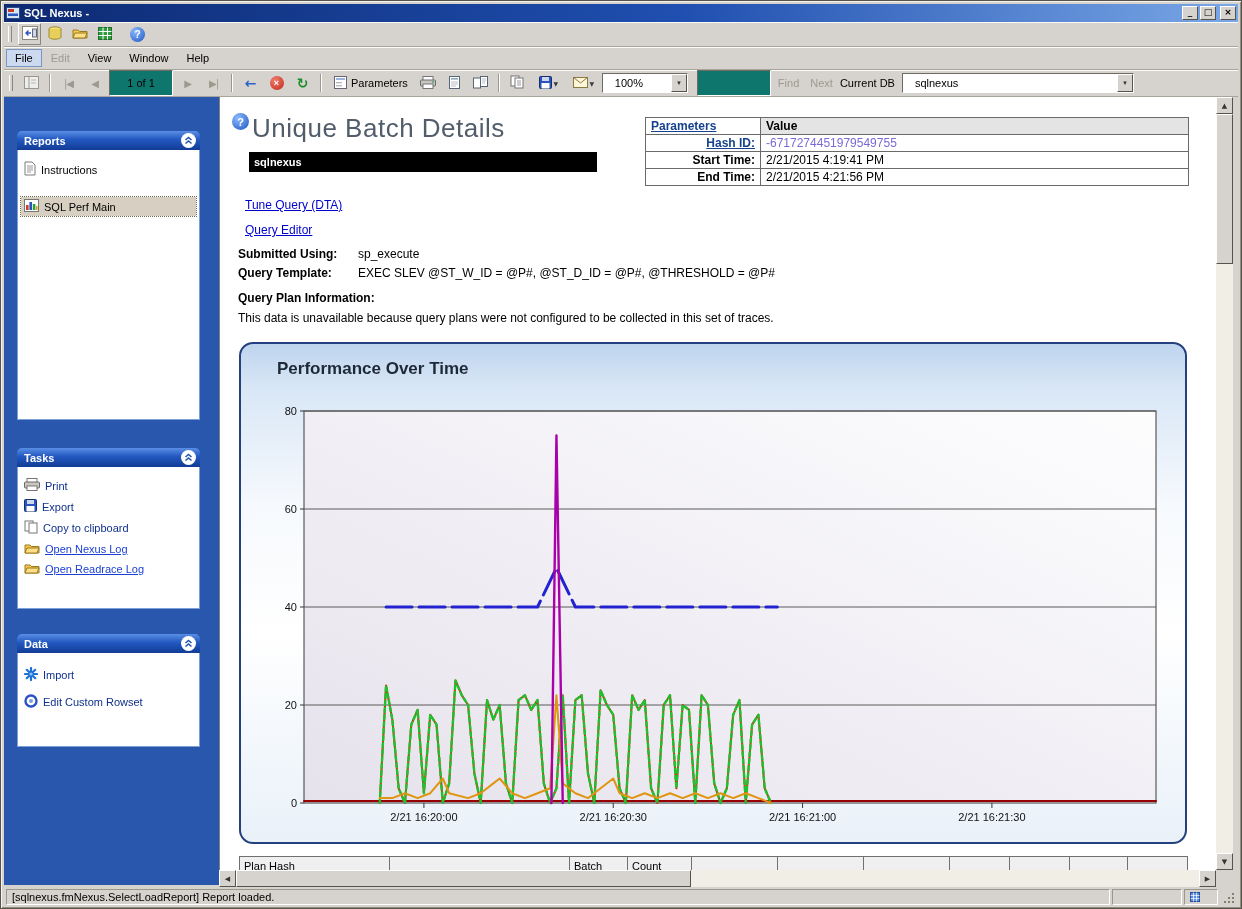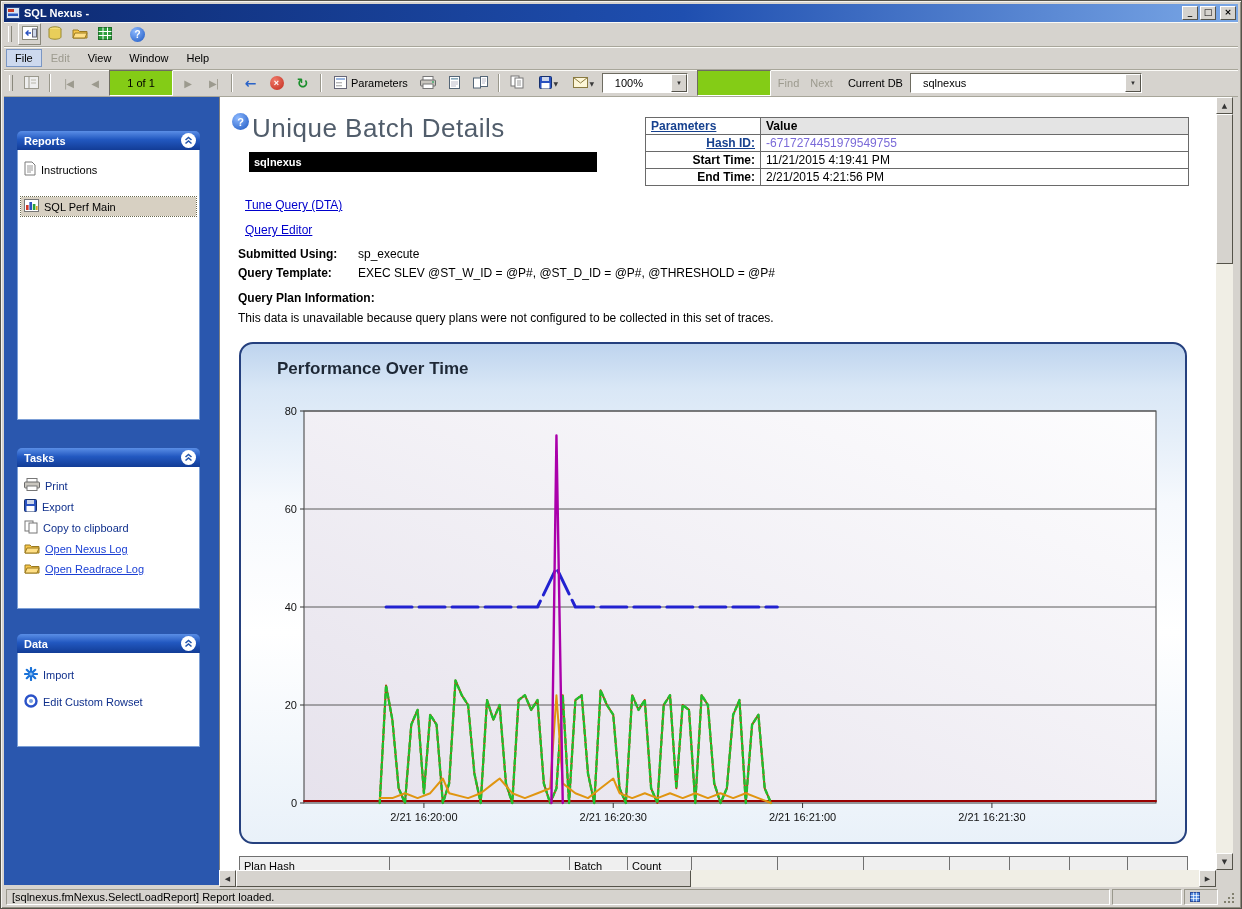--- a/index.html
+++ b/index.html
@@ -28,21 +28,21 @@
   .menu-item.active{background:#cdd9ee;border:1px solid #7a96c4;padding:2px 8px}
   .menu-item.disabled{color:#9c9a8e}
   .g{font-family:"DejaVu Sans",sans-serif;font-size:10px;color:#3a3a3a;letter-spacing:-1px}
   .g.dis{color:#9c9a8e}
   .g.back{color:#2a63c8;font-size:14px;font-weight:bold;letter-spacing:0}
   .g.refresh{color:#1b8f2c;font-size:14px;font-weight:bold;letter-spacing:0}
   .stop{width:14px;height:14px;border-radius:50%;background:radial-gradient(circle at 35% 30%,#f07a6a,#c22a1c);
         color:#fff;font-size:9px;font-weight:bold;display:flex;align-items:center;justify-content:center}
   .helpball{width:15px;height:15px;border-radius:50%;background:radial-gradient(circle at 35% 30%,#8db9ff,#1a55c0);
         color:#fff;font-weight:bold;font-size:10px;display:flex;align-items:center;justify-content:center}
-  .tbox{border:1px solid;border-color:#6e6c61 #fff #fff #6e6c61;background:#84cc16;height:19px;
+  .tbox{border:1px solid;border-color:#6e6c61 #fff #fff #6e6c61;background:#0f766e;height:19px;
         font-size:11px;font-family:inherit;padding:12px 3px}
   .combo{display:inline-flex;align-items:stretch;border:1px solid;border-color:#6e6c61 #fff #fff #6e6c61;
         background:#fff;height:20px}
   .combo .val{padding:3px 12px;font-size:11px;flex:1;white-space:nowrap;overflow:hidden}
   .combo .drop{width:16px;background:#d6d3ce;border:1px solid;border-color:#fff #55534a #55534a #fff;
         display:flex;align-items:center;justify-content:center;font-size:6px;color:#333}
   .paramsbtn{display:flex;align-items:center;gap:4px;padding:2px 6px;height:22px}
   .dimtext{color:#9c9a8e;margin:0 4px}
   
   .sidebar{position:absolute;left:3px;top:96px;width:235px;bottom:23px;background:#2a57ae}
@@ -238,21 +238,21 @@
           </svg></span>
       <span class="g" style="font-size:6px;margin-left:2px">▼</span>
     </div>
     <div class="combo" style="width:86px">
       <span class="val">100%</span>
       <span class="drop">▼</span>
     </div>
     <input class="tbox" style="width: 74px; margin-left: 6px;" value="">
     <span class="dimtext">Find</span>
     <span class="dimtext">Next</span>
-    <span style="margin:0 4px 0 8px">Current DB</span>
+    <span style="margin:0 4px 0 0">Current DB</span>
     <div class="combo" style="width:232px">
       <span class="val">sqlnexus</span>
       <span class="drop">▼</span>
     </div>
   </div>
 
   <div class="sidebar">
 
     <div class="panel" style="top:34px">
       <div class="panel-hd">
@@ -377,21 +377,21 @@
           <tr>
         <th class="lbl" style="text-align:left"><span class="hlink">Parameters</span></th>
         <th class="val">Value</th>
       </tr>
       <tr>
         <td class="lbl"><span class="hlink">Hash ID:</span></td>
         <td class="val hashval">-6717274451979549755</td>
       </tr>
       <tr>
         <td class="lbl">Start Time:</td>
-        <td class="val">11/21/2015 4:19:41 PM</td>
+        <td class="val">2/21/2015 4:19:41 PM</td>
       </tr>
       <tr>
         <td class="lbl">End Time:</td>
         <td class="val">2/21/2015 4:21:56 PM</td>
       </tr>
     </tbody>
       </table>
 
     <a class="rlink" style="top:101px">Tune Query (DTA)</a>
     <a class="rlink" style="top:126px">Query Editor</a>

